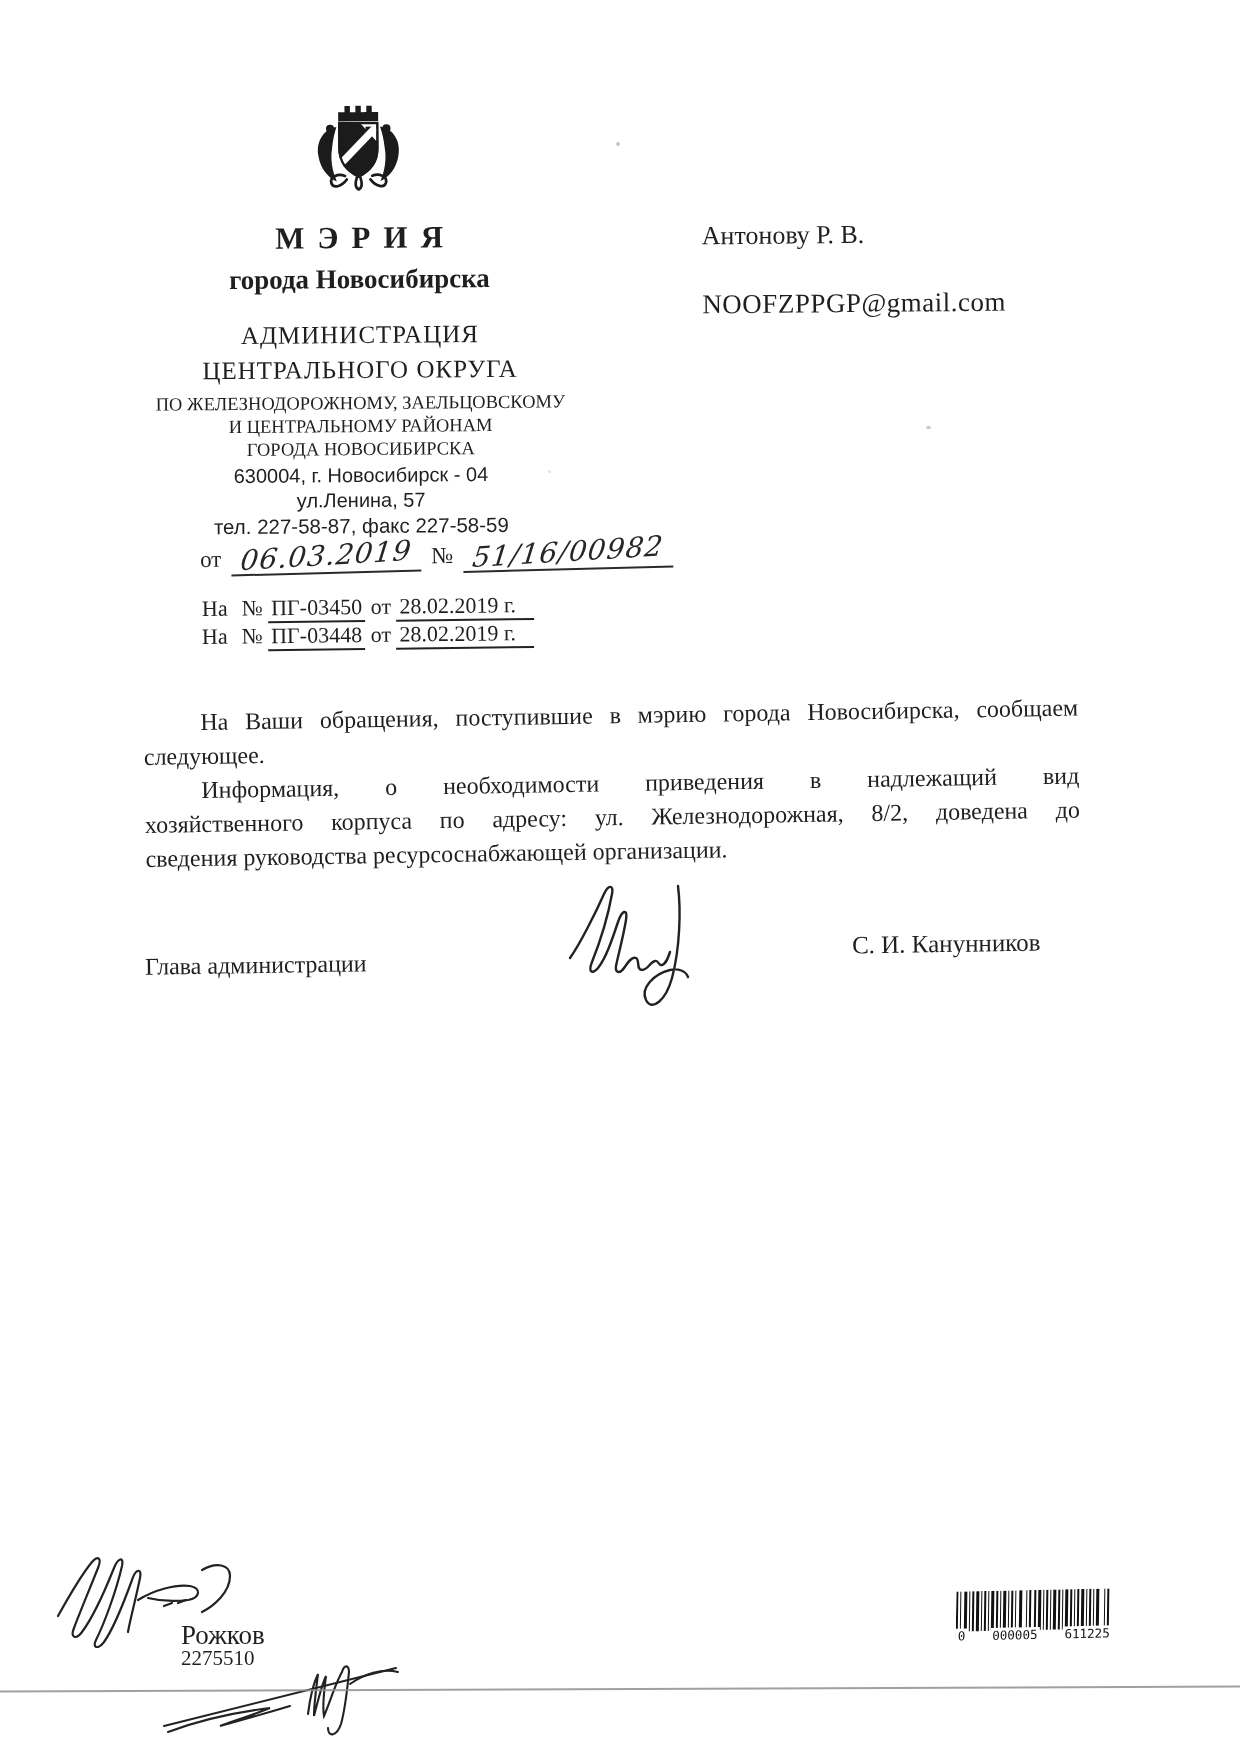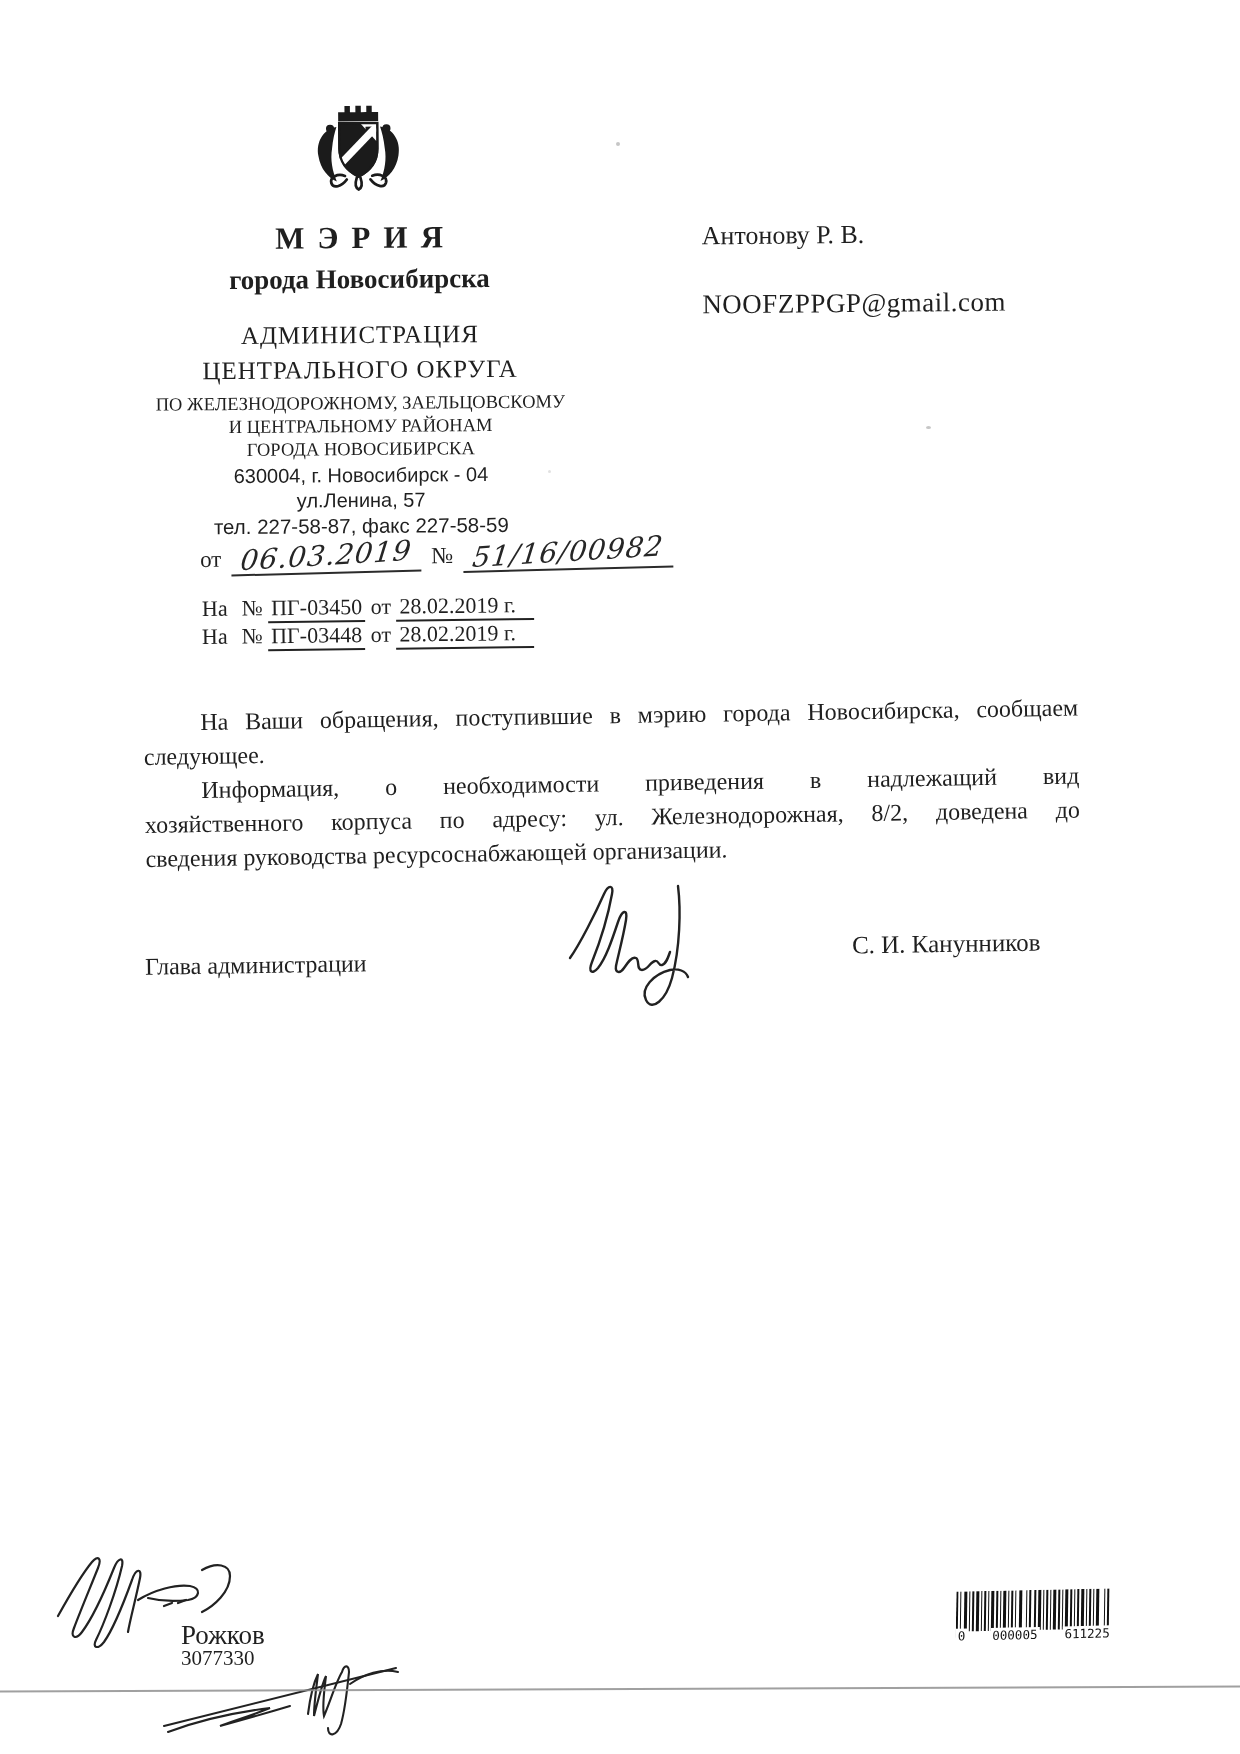--- a/index.html
+++ b/index.html
@@ -179,21 +179,21 @@
     <svg width="215" height="110" viewBox="0 0 215 110" aria-hidden="true">
       <g stroke="#222" stroke-width="2.2" fill="none" stroke-linecap="round">
         <path d="M6,78 C16,60 30,36 40,24 C46,17 50,20 46,30 C38,50 28,74 22,90 C18,100 24,102 30,94 C42,78 54,50 62,30 C66,20 72,18 70,28 C64,54 52,86 44,102 C40,110 46,112 52,104 C62,90 72,64 80,42 C84,30 90,30 88,40 C84,60 78,82 76,94"></path>
         <path d="M86,62 C102,52 124,46 138,48 C150,50 148,60 136,62 C120,64 104,62 96,60"></path>
         <path d="M150,32 C164,24 178,26 178,38 C178,54 162,68 150,74"></path>
         <path d="M112,68 l8,-3 M126,65 l8,-3"></path>
       </g>
     </svg>
   </div>
   <div class="exec-name">Рожков</div>
-  <div class="exec-phone">3077330</div>
+  <div class="exec-phone">2275510</div>
   <div class="exec-sig2">
     <svg width="250" height="90" viewBox="0 0 250 90" aria-hidden="true">
       <g stroke="#222" stroke-width="2.1" fill="none" stroke-linecap="round">
         <path d="M6,74 L238,16"></path>
         <path d="M10,80 C42,68 80,60 112,56 C92,64 72,70 62,74 C84,68 112,60 132,54"></path>
         <path d="M150,62 C152,46 156,30 160,22 C158,38 156,52 156,64 C160,48 164,32 168,24 C166,40 164,54 166,64 C172,50 178,30 184,20 C186,13 191,12 191,20 C189,40 187,58 183,72 C179,84 170,86 170,76"></path>
         <path d="M192,32 C206,22 224,16 240,20"></path>
       </g>
     </svg>
   </div>

